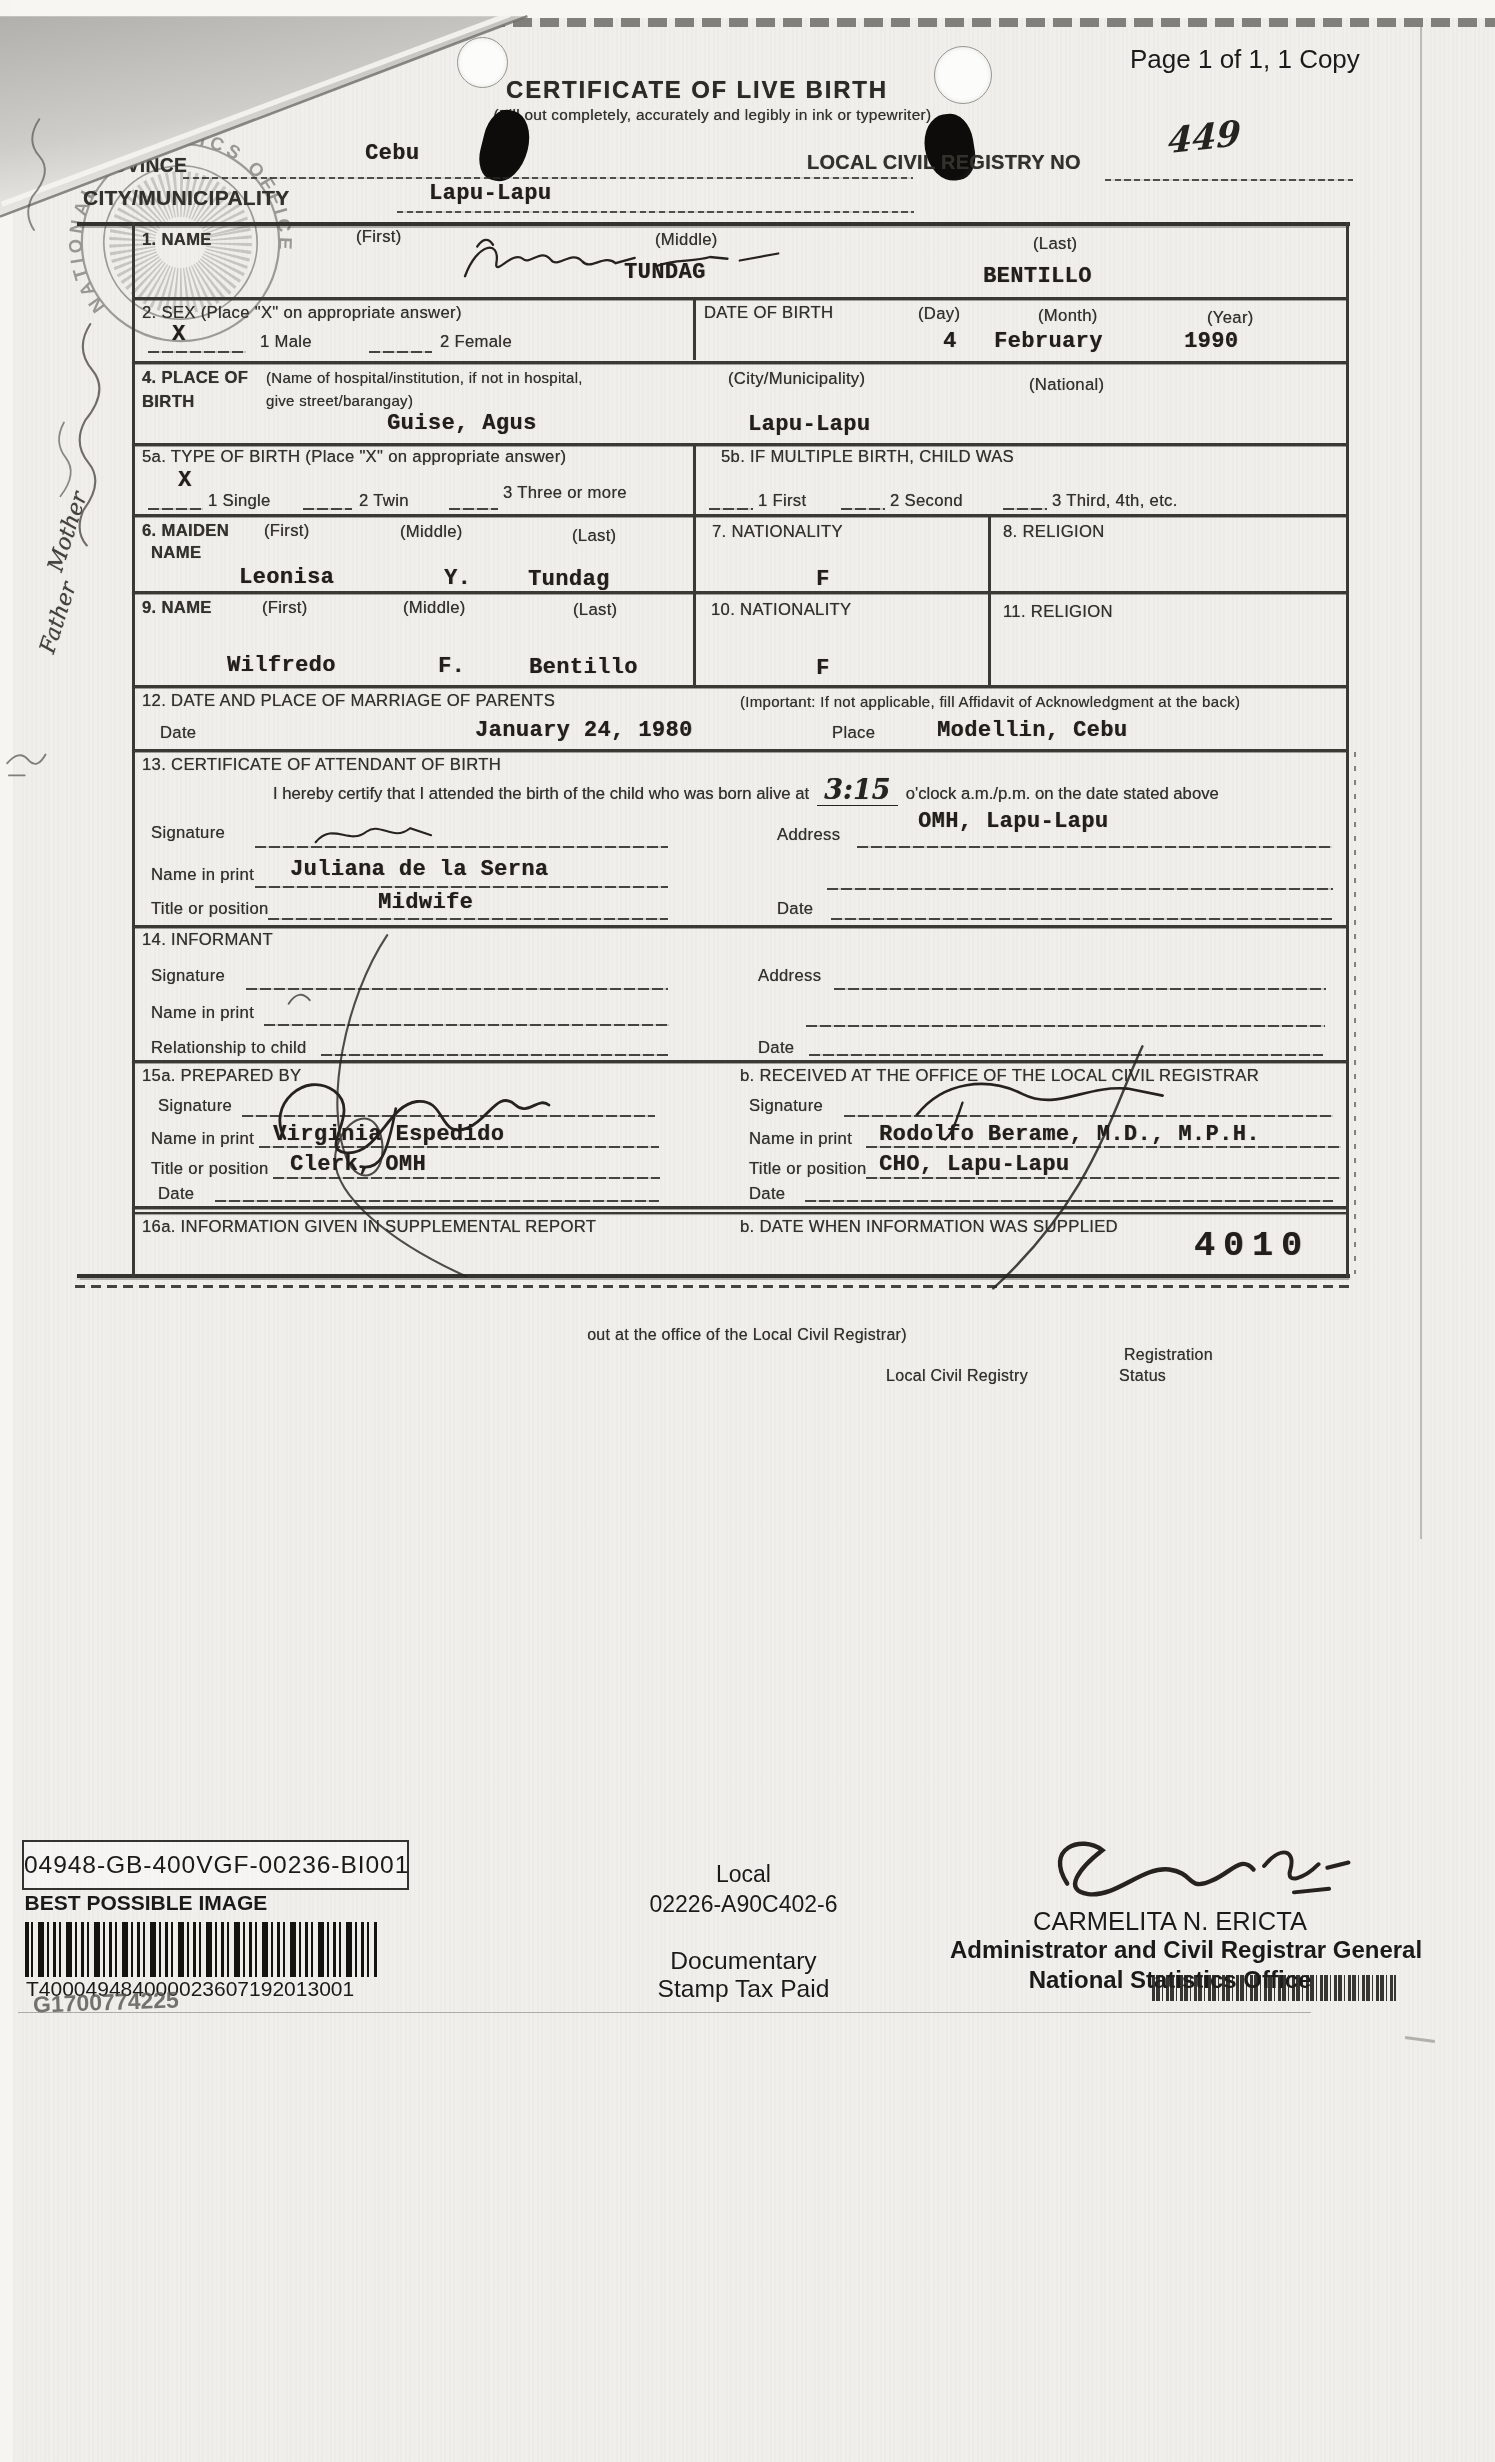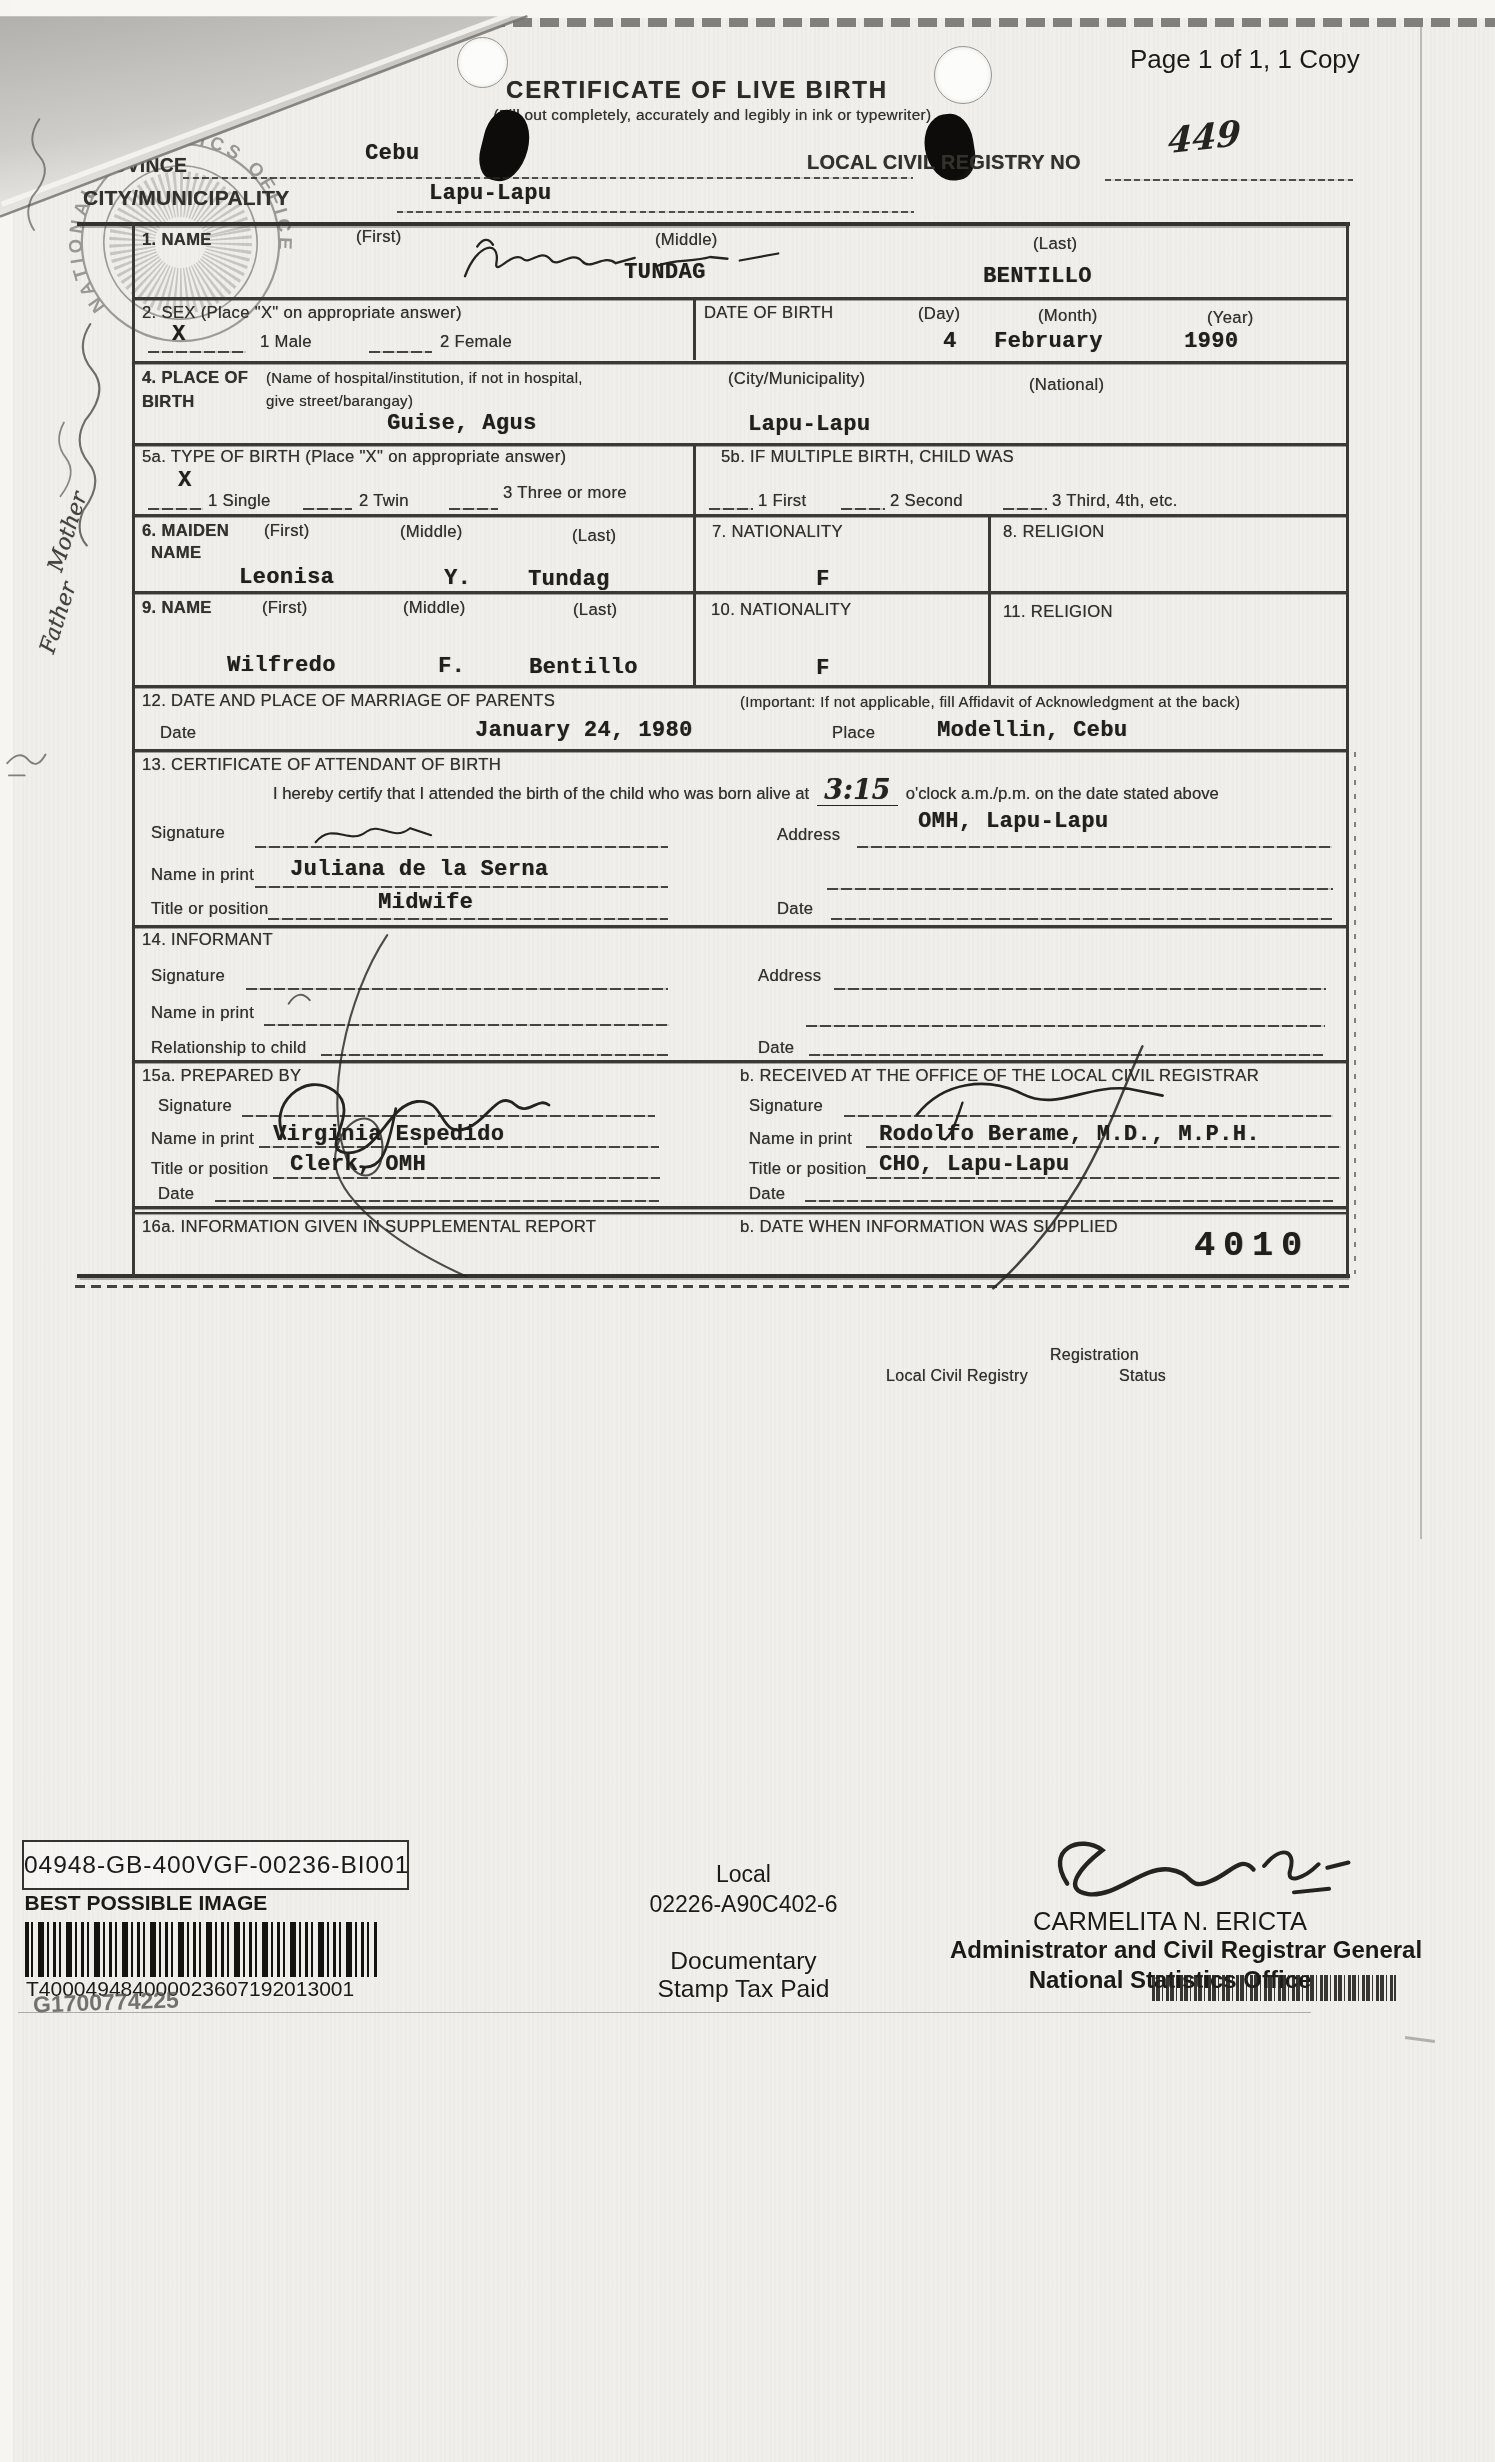--- a/index.html
+++ b/index.html
@@ -275,21 +275,22 @@
   <div class="abs fline" style="left:866px;top:1177px;width:475px"></div>
   <div class="abs lbl" style="left:158px;top:1184px">Date</div>
   <div class="abs fline" style="left:215px;top:1200px;width:444px"></div>
   <div class="abs lbl" style="left:749px;top:1184px">Date</div>
   <div class="abs fline" style="left:805px;top:1200px;width:528px"></div>
 
   <div class="abs lbl" style="left:142px;top:1217px">16a. INFORMATION GIVEN IN SUPPLEMENTAL REPORT</div>
   <div class="abs lbl" style="left:740px;top:1217px">b. DATE WHEN INFORMATION WAS SUPPLIED</div>
   <div class="abs typed" style="left:1194px;top:1226px;font-size:35px;letter-spacing:8px">4010</div>
 
-  <div class="abs lbl" style="left:1050px;top:1346px;font-size:16px">Registration</div>
+  <div class="abs lbl" style="left:325px;top:1326px;width:844px;text-align:center;font-size:16px">out at the office of the Local Civil Registrar)</div>
+  <div class="abs lbl" style="left:1124px;top:1346px;font-size:16px">Registration</div>
   <div class="abs lbl" style="left:886px;top:1367px;font-size:16px">Local Civil Registry</div>
   <div class="abs lbl" style="left:1119px;top:1367px;font-size:16px">Status</div>
 
   <div class="abs" style="left:22px;top:1840px;width:383px;height:46px;border:2.6px solid #35332f;background:rgba(255,255,255,.4)">
     <div class="print" style="width:100%;text-align:center;margin-top:8.8px;font-size:24.6px;letter-spacing:0.9px">04948-GB-400VGF-00236-BI001</div>
   </div>
   <div class="abs print" style="left:24.6px;top:1891px;font-size:21px;font-weight:bold">BEST POSSIBLE IMAGE</div>
   <div class="abs barcode" style="left:24.6px;top:1922px;width:352px;height:55px"></div>
   <div class="abs print" style="left:26px;top:1977px;font-size:21px">T400049484000023607192013001</div>
   <div class="abs print" style="left:33px;top:1989px;font-size:23px;font-weight:bold;color:#56544f;opacity:.8;transform:rotate(-2deg)">G1700774225</div>

